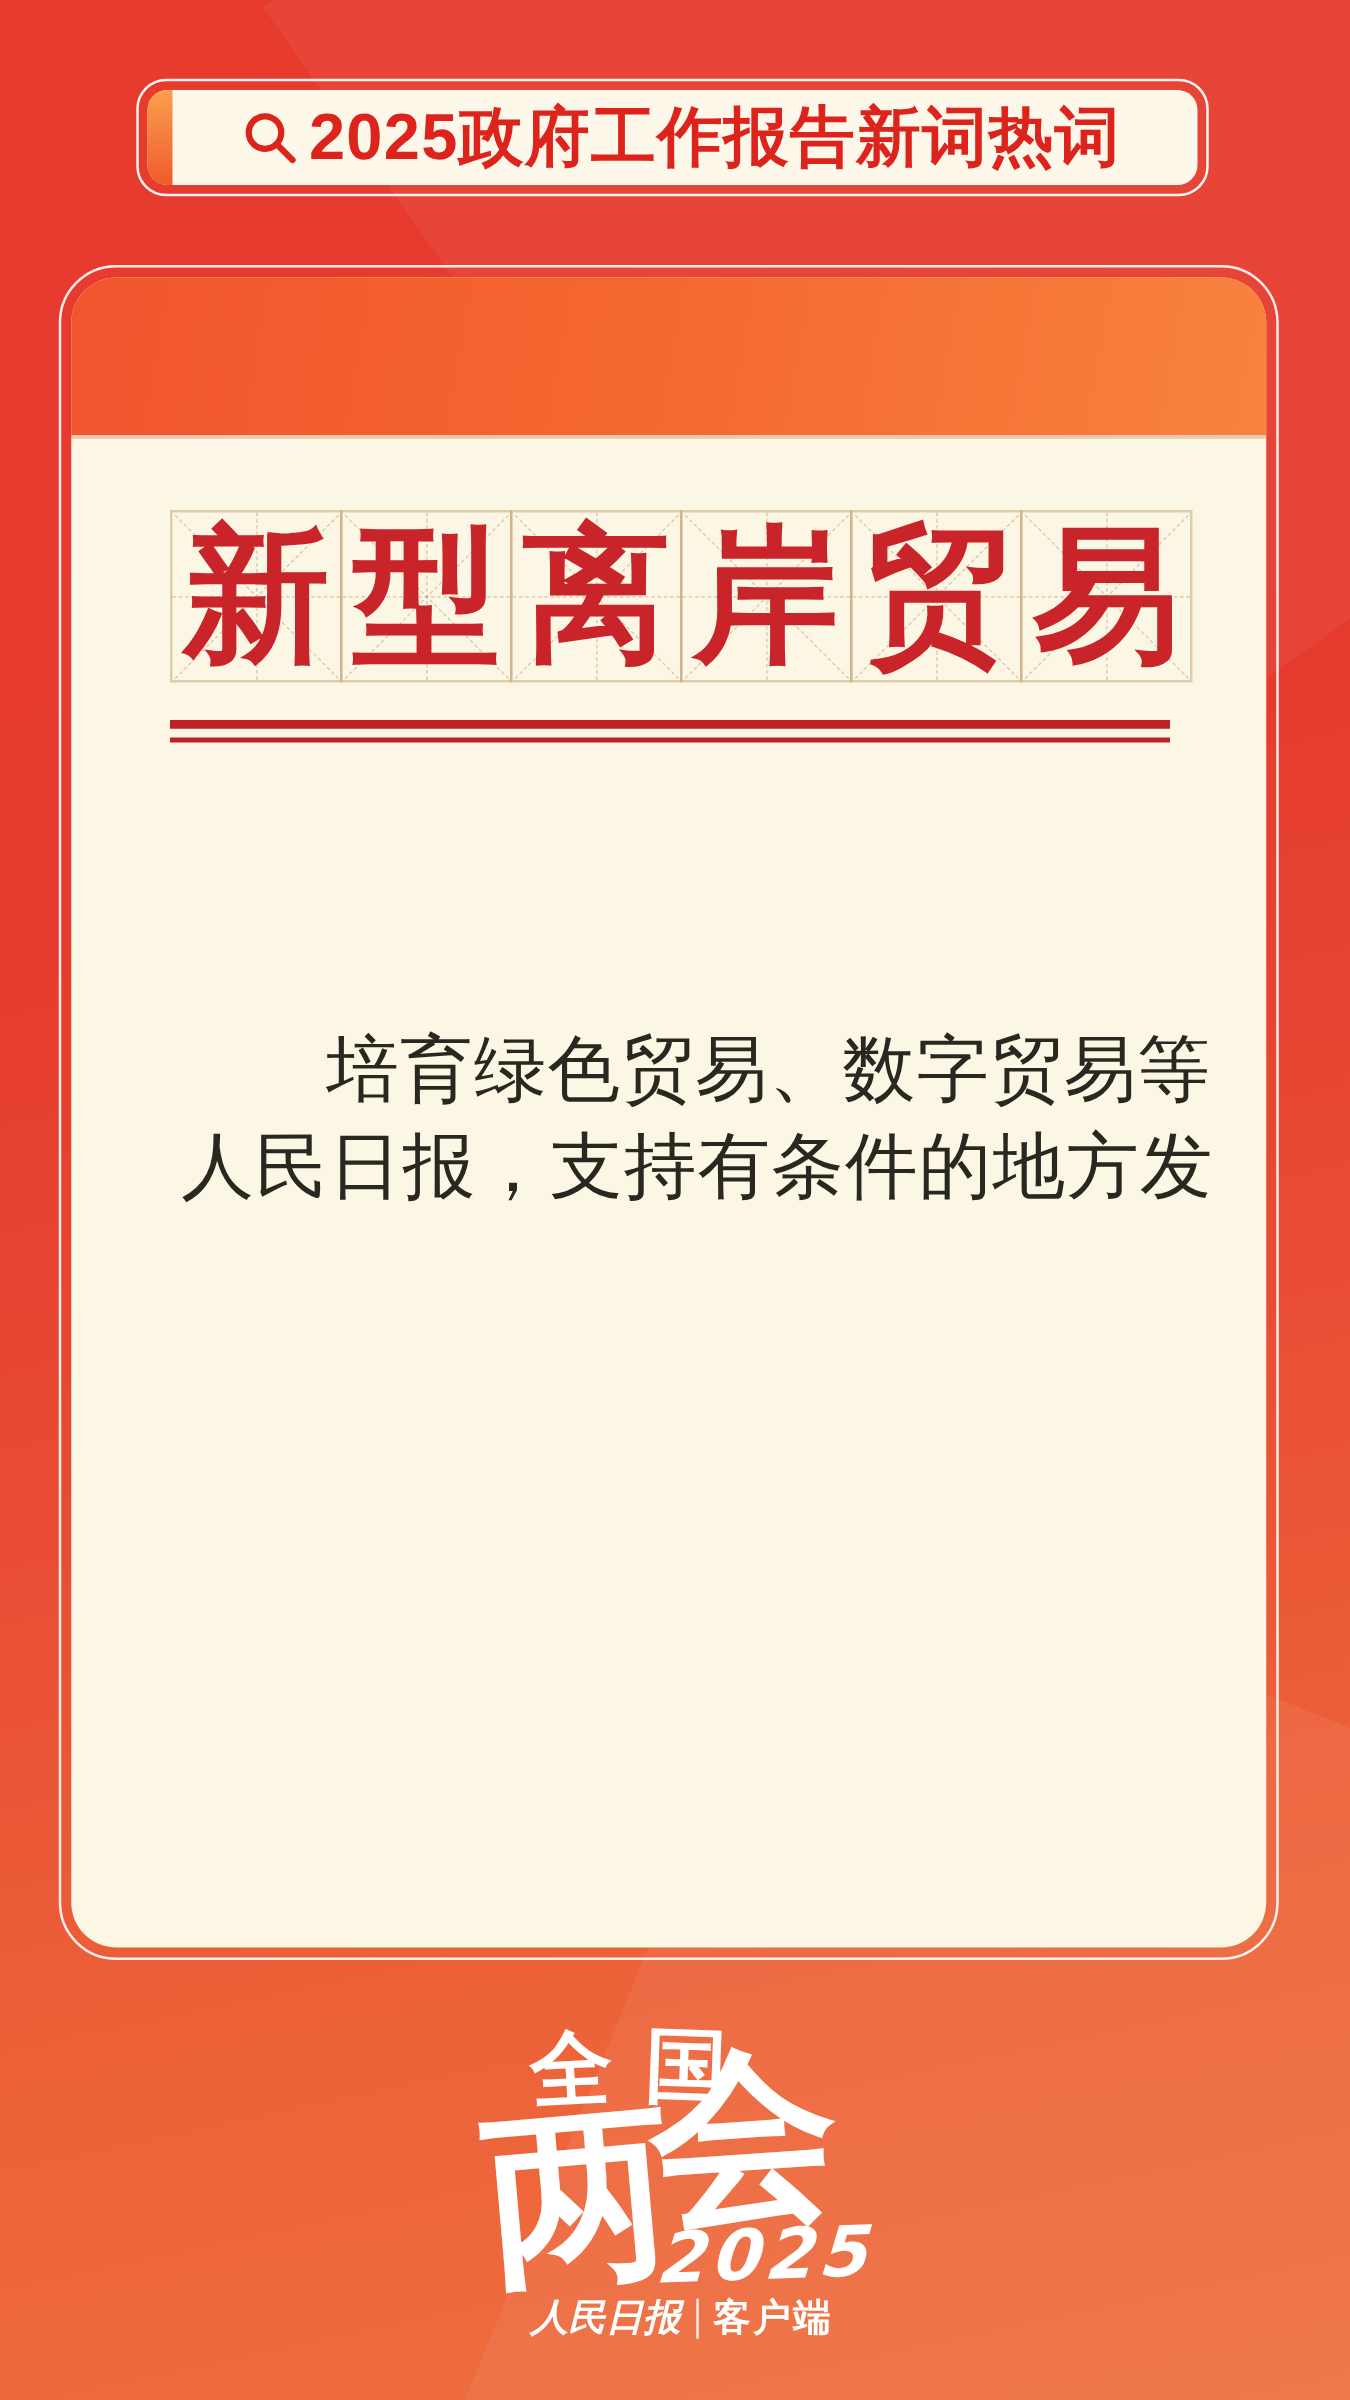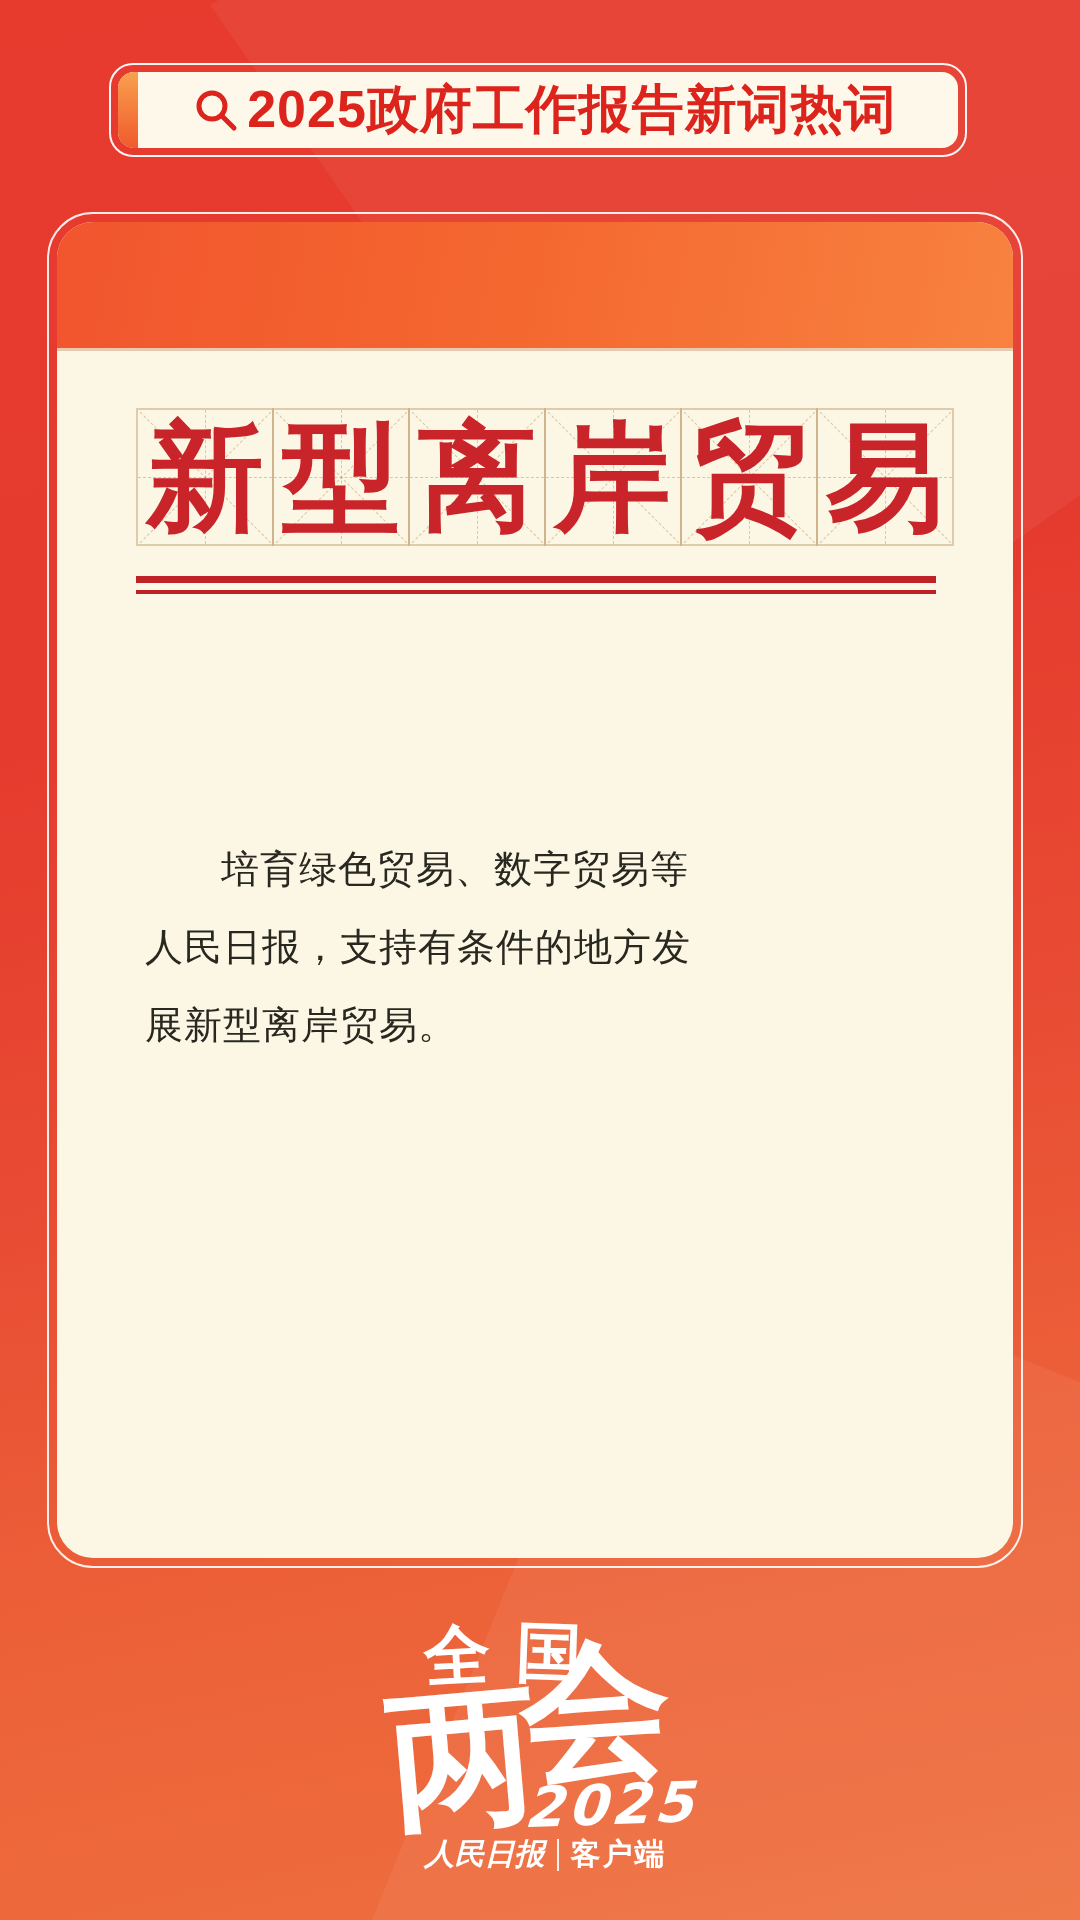--- a/index.html
+++ b/index.html
@@ -65,23 +65,23 @@
     position:relative;z-index:2;font-size:118px;line-height:134px;font-weight:900;
     color:#c8242a;font-family:"Liberation Sans",sans-serif;
   }
 
   .title-underline{position:absolute;left:79px;top:354px;width:800px;}
   .title-underline .l1{height:7px;background:#c02127;}
   .title-underline .l2{height:4px;background:#c02127;margin-top:7px;}
 
   
   .paragraph{
-    position:absolute;left:88px;top:608px;width:800px;
+    position:absolute;left:88px;top:595px;width:800px;
     font-family:"Liberation Serif",serif;
-    font-size:38px;line-height:78px;color:#292820;letter-spacing:1px;
+    font-size:58px;line-height:78px;color:#292820;letter-spacing:1px;
   }
   .paragraph .line{white-space:nowrap;}
   .paragraph .line.indent{text-indent:2em;}
 
   
   .footer-logo{position:absolute;left:0;right:0;top:1600px;height:300px;color:#ffffff;}
   .footer-logo .glyph{position:absolute;font-family:"DejaVu Serif",serif;font-weight:900;line-height:1;}
   .lg-quan{left:424px;top:22px;font-size:66px;transform:rotate(-3deg);}
   .lg-guo{left:516px;top:20px;font-size:66px;transform:rotate(2deg);}
   .lg-hui{left:520px;top:34px;font-size:150px;transform:rotate(-4deg);}
@@ -162,21 +162,20 @@
   </div>
 
   <div class="title-underline">
     <div class="l1"></div>
     <div class="l2"></div>
   </div>
 
   <div class="paragraph">
     <div class="line indent">培育绿色贸易、数字贸易等</div>
     <div class="line">人民日报，支持有条件的地方发</div>
-    <div class="line">展新型离岸贸易。</div>
   </div>
 </div>
 
 <div class="footer-logo">
   <span class="glyph lg-quan">全</span>
   <span class="glyph lg-guo">国</span>
   <span class="glyph lg-hui">会</span>
   <span class="glyph lg-liang">两</span>
   <span class="lg-year">2025</span>
   <div class="brand-row">

